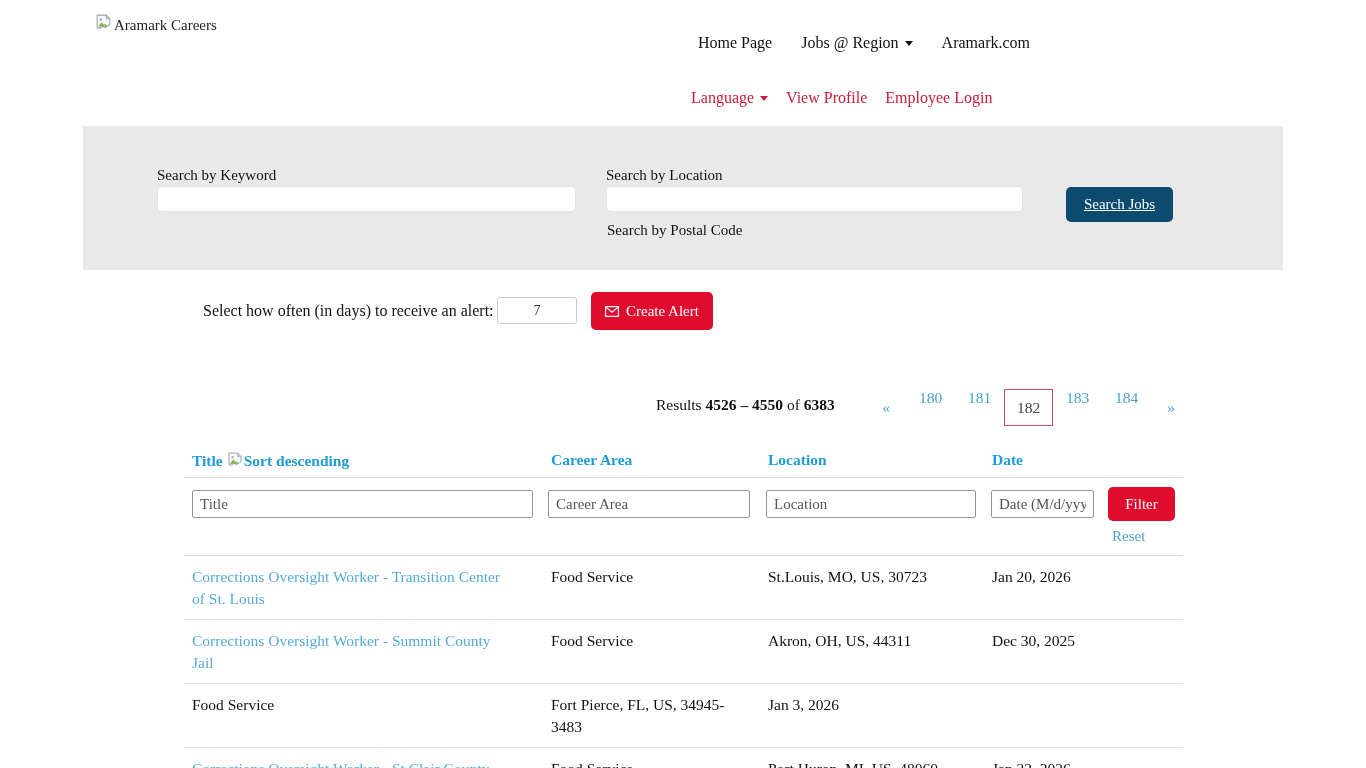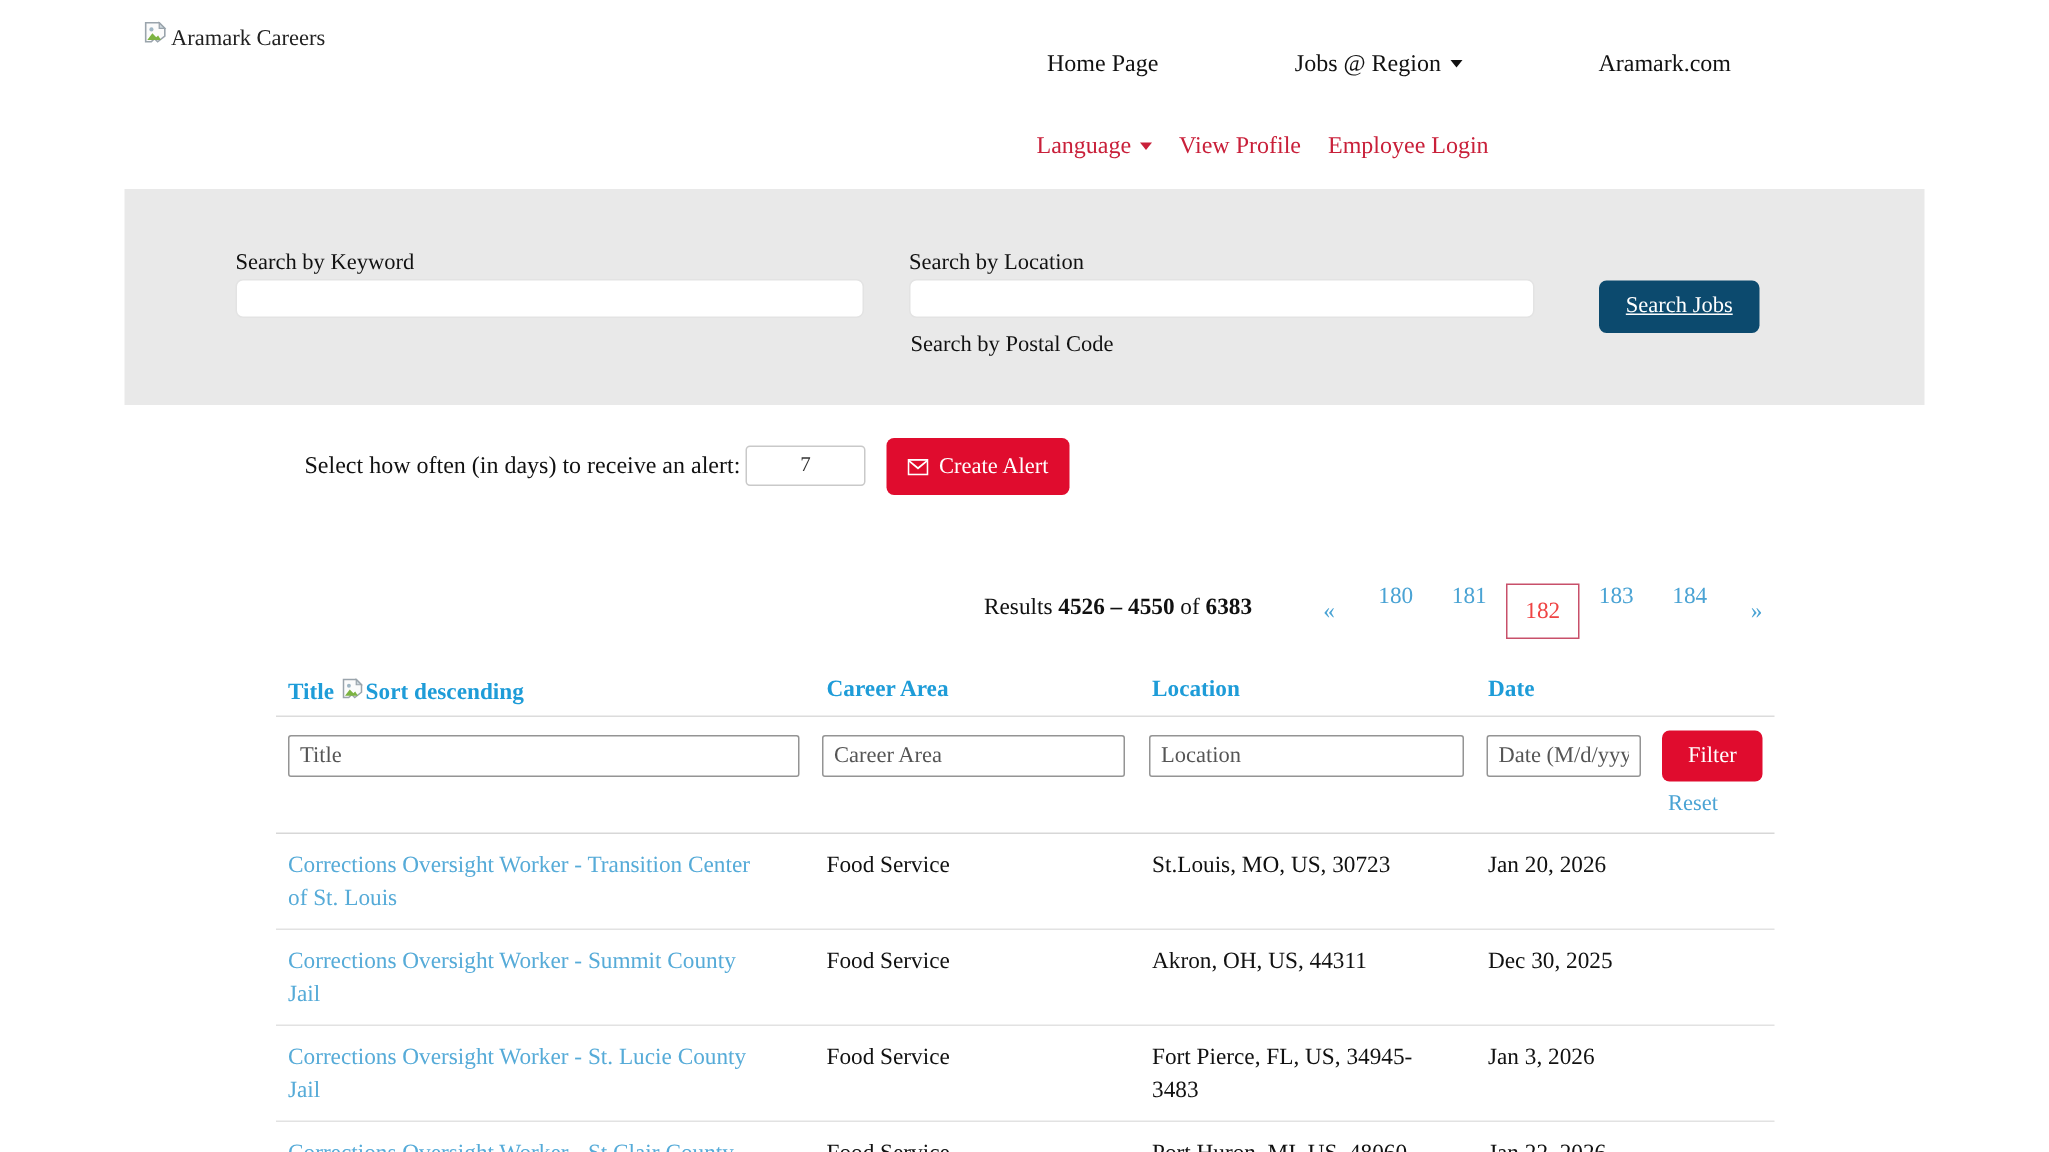--- a/index.html
+++ b/index.html
@@ -2,21 +2,21 @@
 <html><head>
 <meta charset="utf-8">
 <style>
   * { margin:0; padding:0; box-sizing:border-box; }
   html,body { width:1366px; height:768px; overflow:hidden; background:#fff;
     font-family:"Liberation Serif","DejaVu Serif",serif; color:#111; }
   .abs { position:absolute; }
 
   
   #logo { left:95px; top:13px; display:flex; align-items:flex-end; gap:2px; font-size:15px; color:#222; }
-  #topnav { left:698px; top:34px; display:flex; gap:91px; font-size:16px; }
+  #topnav { left:698px; top:34px; display:flex; gap:29px; font-size:16px; }
   #topnav .nav-item { color:#111; cursor:pointer; white-space:nowrap; }
   #subnav { left:691px; top:89px; display:flex; gap:18px; font-size:16px; }
   #subnav .nav-item { color:#c9203a; cursor:pointer; white-space:nowrap; }
   .caret { display:inline-block; width:0; height:0; margin-left:6px; vertical-align:2px;
     border-left:4px solid transparent; border-right:4px solid transparent; border-top:5px solid currentColor; }
 
   
   #search-band { left:83px; top:126px; width:1200px; height:144px; background:#e9e9e9; }
   .band-label { position:absolute; font-size:15px; color:#111; }
   .band-input { position:absolute; height:26px; background:#fff; border:1px solid #e3e3e3;
@@ -34,21 +34,21 @@
     background:#e00c2e; color:#fff; border:none; border-radius:5px; font-size:15px;
     font-family:inherit; cursor:pointer; display:flex; align-items:center; justify-content:center; gap:7px; }
 
   
   #results-line { left:656px; top:396px; font-size:15.5px; }
   #results-line b { font-weight:bold; }
   #pagination { left:866px; top:389px; height:37px; display:flex; align-items:center; }
   #pagination .page, #pagination .arrow { width:49px; text-align:center; font-size:15.5px;
     color:#4aa3d4; cursor:pointer; }
   #pagination .arrow { width:40px; }
-  #pagination .page.current { color:#ef4444; border:1px solid #c8506a; height:37px;
+  #pagination .page.current { color:#404040; border:1px solid #c8506a; height:37px;
     line-height:35px; cursor:default; }
 
   
   #job-table { left:184px; top:440px; width:999px; }
   .tgrid { display:grid; grid-template-columns:359px 217px 224px 116px 83px; }
   #table-header { height:38px; border-bottom:1px solid #dcdcdc; align-items:start; }
   #table-header .hcell { padding:11px 0 0 8px; font-size:15.5px; font-weight:bold; color:#1e9cd8; }
   #col-title-header { display:flex; align-items:center; gap:1px; cursor:pointer; }
   #filter-row { height:78px; border-bottom:1px solid #d7d7d7; position:relative; }
   .filter-input { position:absolute; top:12px; height:28px; border:1px solid #949494; border-radius:2px;
@@ -205,23 +205,20 @@
     <div class="cell-title">
       <a>Corrections Oversight Worker - Summit County Jail</a>
     </div>
     <div>Food Service</div>
     <div class="cell-loc">Akron, OH, US, 44311</div>
     <div>Dec 30, 2025</div>
     <div></div>
   </div>
 
   <div class="tgrid job-row">
-    <div class="cell-title">
-      <a>Corrections Oversight Worker - St. Lucie County Jail</a>
-    </div>
     <div>Food Service</div>
     <div class="cell-loc">Fort Pierce, FL, US, 34945-3483</div>
     <div>Jan 3, 2026</div>
     <div></div>
   </div>
 
   <div class="tgrid job-row">
     <div class="cell-title">
       <a>Corrections Oversight Worker - St Clair County Jail (MI)</a>
     </div>

